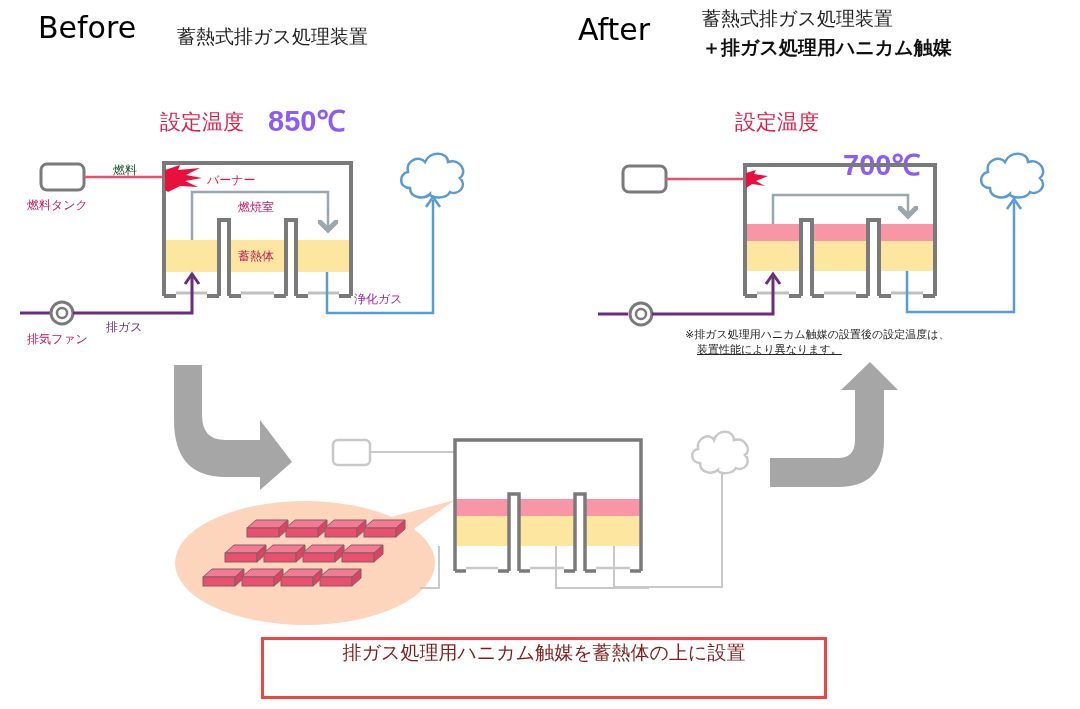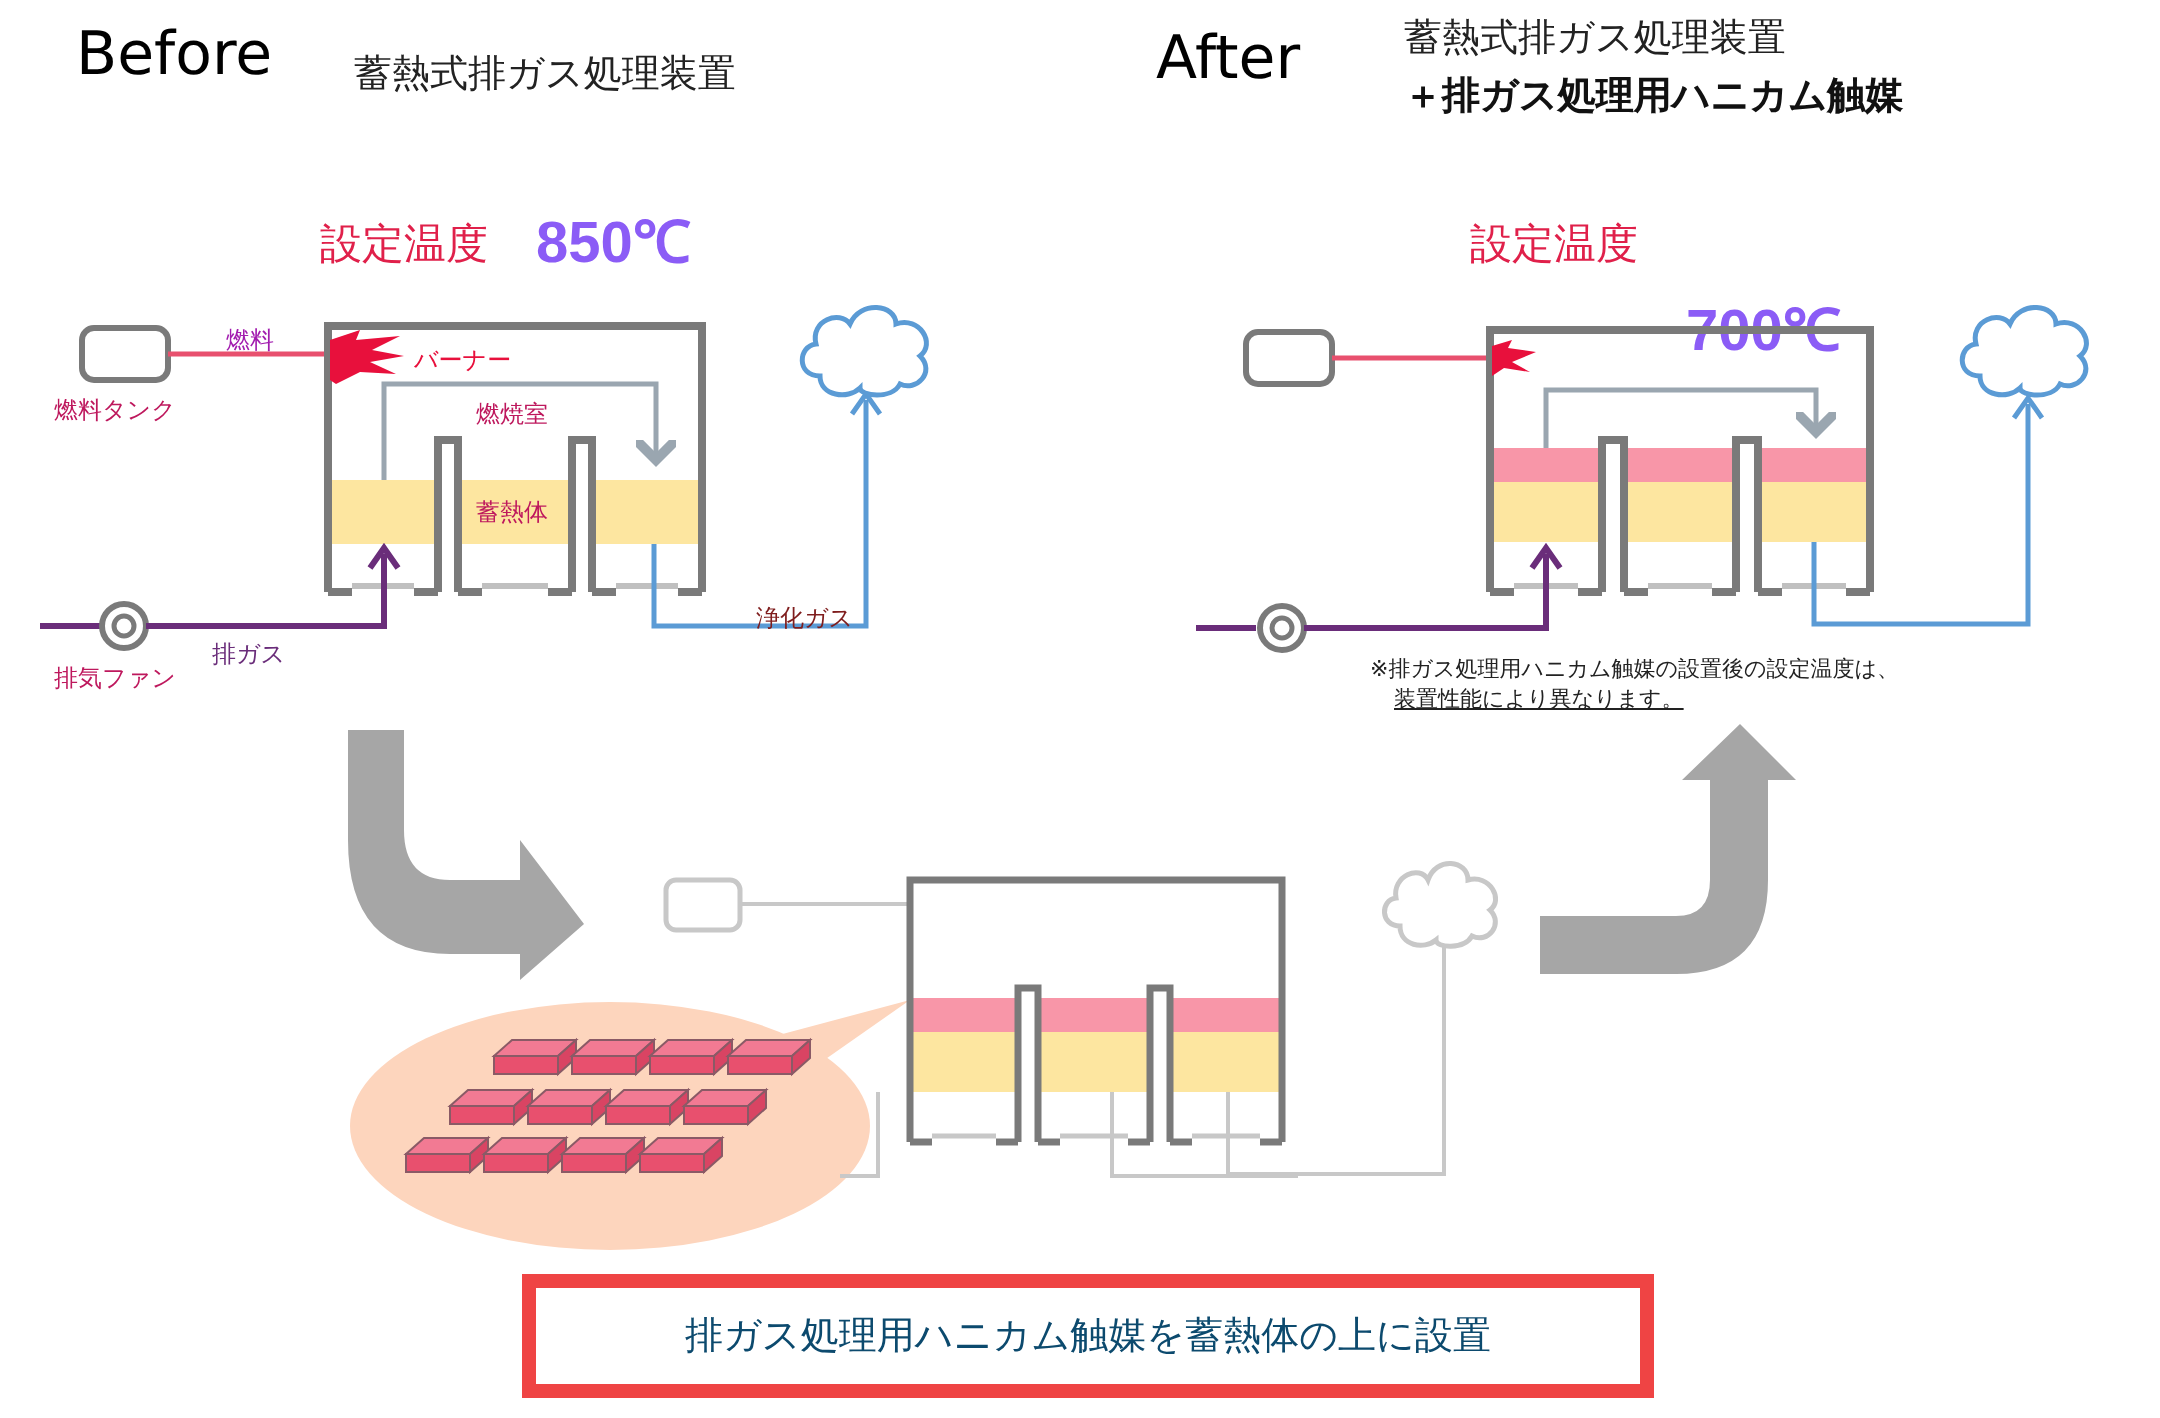--- a/index.html
+++ b/index.html
@@ -8,22 +8,22 @@
   svg { position: absolute; left: 0; top: 0; }
   .abs { position: absolute; white-space: nowrap; }
   .hdr-big { font-family: "DejaVu Sans", sans-serif; font-weight: normal; font-size: 30px; color: #000000; }
   .hdr-sub { font-size: 19px; color: #222; }
   .hdr-sub-bold { font-size: 19px; color: #111; font-weight: bold; }
   .temp-label { font-size: 21px; color: #e0204a; }
   .temp-val { font-family: "Liberation Sans", sans-serif; font-weight: bold; font-size: 29px; color: #8b5cf6; }
   .lbl { font-size: 12px; color: #be185d; }
   .note { font-size: 11px; color: #222; line-height: 14px; }
   .bottom-box { position: absolute; left: 261px; top: 637px; width: 566px; height: 62px;
-                border: 7px solid #ef4444; box-sizing: border-box; display: flex;
-                align-items: center; justify-content: center; font-size: 19px; color: #0c4a6e; }
+                border: 3px solid #ef4444; box-sizing: border-box; display: flex;
+                justify-content: center; font-size: 19px; color: #7f1d1d; }
 </style>
 </head>
 <body>
 
 <div class="abs hdr-big" style="left:38px;top:10px;">Before</div>
 <div class="abs hdr-sub" style="left:177px;top:24px;">蓄熱式排ガス処理装置</div>
 
 <div class="abs hdr-big" style="left:578px;top:12px;">After</div>
 <div class="abs hdr-sub" style="left:702px;top:6px;">蓄熱式排ガス処理装置</div>
 <div class="abs hdr-sub-bold" style="left:702px;top:35px;">＋排ガス処理用ハニカム触媒</div>
@@ -205,27 +205,27 @@
         <line x1="530" y1="568" x2="564" y2="568"></line>
         <line x1="596" y1="568" x2="630" y2="568"></line>
     </g>
     <path d="M420,588 L439,588 L439,546" fill="none" stroke="#c8c8c8" stroke-width="2"></path>
     <path d="M556,546 L556,588 L649,588" fill="none" stroke="#c8c8c8" stroke-width="2"></path>
     <path d="M614,546 L614,587 L722,587 L722,470" fill="none" stroke="#c8c8c8" stroke-width="2"></path>
     <path d="M700,463 C690,463 690,450 698,449 C696,438 710,432 714,440 C718,428 734,430 734,440 C745,437 752,450 745,455 C752,462 744,472 736,468 C732,475 718,474 718,470 C712,475 700,473 700,463 Z" fill="#fff" stroke="#c8c8c8" stroke-width="2.5"></path>
   </g>
 </svg>
 
-<div class="abs lbl" style="left:113px;top:162px;color:#a21caf;">燃料</div>
+<div class="abs lbl" style="left:113px;top:162px;color:#14532d;">燃料</div>
 <div class="abs lbl" style="left:27px;top:197px;">燃料タンク</div>
 <div class="abs lbl" style="left:207px;top:172px;color:#e8103c;">バーナー</div>
 <div class="abs lbl" style="left:238px;top:199px;">燃焼室</div>
 <div class="abs lbl" style="left:238px;top:248px;">蓄熱体</div>
 <div class="abs lbl" style="left:106px;top:291px;color:#6a2d7a;margin-top:28px;">排ガス</div>
 <div class="abs lbl" style="left:27px;top:331px;">排気ファン</div>
-<div class="abs lbl" style="left:378px;top:291px;color:#7f1d1d;margin-top:10px;">浄化ガス</div>
+<div class="abs lbl" style="left:354px;top:291px;color:#a21caf;">浄化ガス</div>
 
 <div class="abs note" style="left:685px;top:328px;text-align:right;">※排ガス処理用ハニカム触媒の設置後の設定温度は、</div>
 <div class="abs note" style="left:697px;top:343px;text-decoration:underline;">装置性能により異なります。</div>
 
 <div class="bottom-box">
   <span>排ガス処理用ハニカム触媒を蓄熱体の上に設置</span>
 </div>
 
 </body></html>

